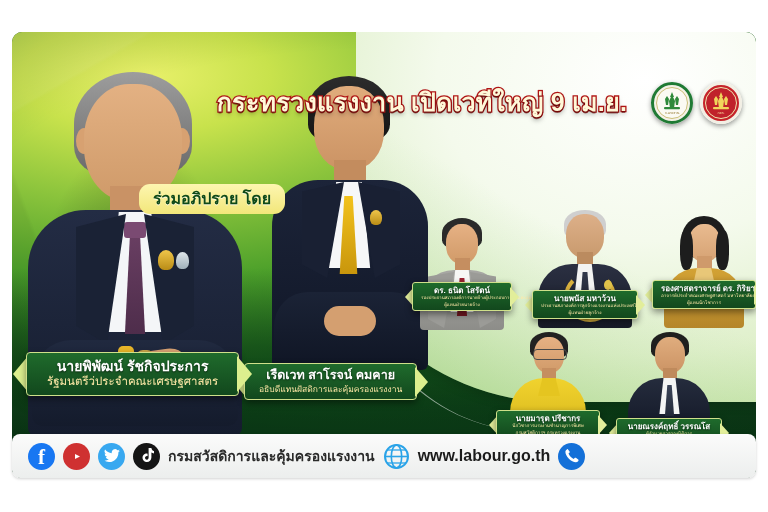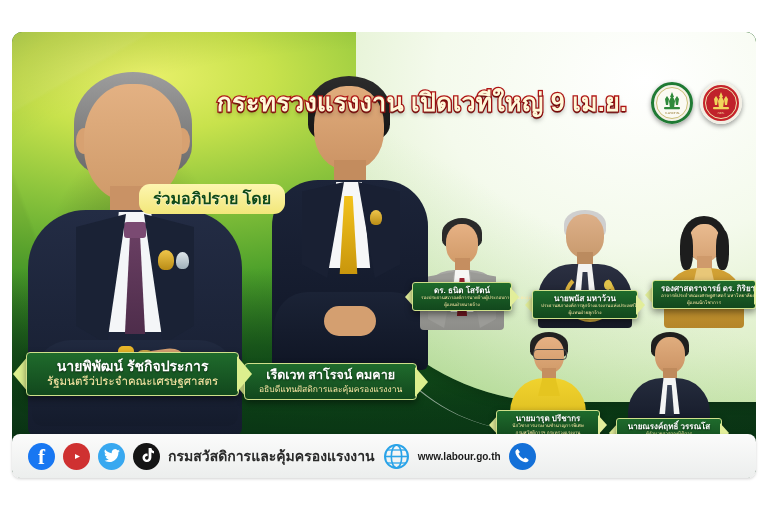--- a/index.html
+++ b/index.html
@@ -181,21 +181,21 @@
      box-shadow:0 1px 3px rgba(0,0,0,.18);}
   .f-ico{width:27px;height:27px;border-radius:50%;position:relative;flex:none;
      display:flex;align-items:center;justify-content:center;}
   .ic-fb{background:#1877f2;}
   .ic-fb:after{content:"f";font-size:21px;font-weight:bold;color:#fff;font-family:"Liberation Serif",serif;line-height:1;
      position:relative;top:1px;}
   .ic-yt{background:#cf3131;}
   .ic-tw{background:#38a8f0;}
   .ic-tt{background:#151515;}
   .f-text{font-size:14px;font-weight:bold;color:#2a2a2a;white-space:nowrap;}
-  .f-url{font-size:10px;font-weight:bold;color:#1b1b1b;white-space:nowrap;}
+  .f-url{font-size:16px;font-weight:bold;color:#1b1b1b;white-space:nowrap;}
   .f-tel{font-size:13.5px;font-weight:bold;color:#1b1b1b;white-space:nowrap;}
   .f-globe{width:27px;height:27px;flex:none;}
   .f-phone{width:27px;height:27px;border-radius:50%;background:#1470d8;flex:none;
      display:flex;align-items:center;justify-content:center;}
 </style>
 </head>
 <body>
 
 <div id="poster">
 

